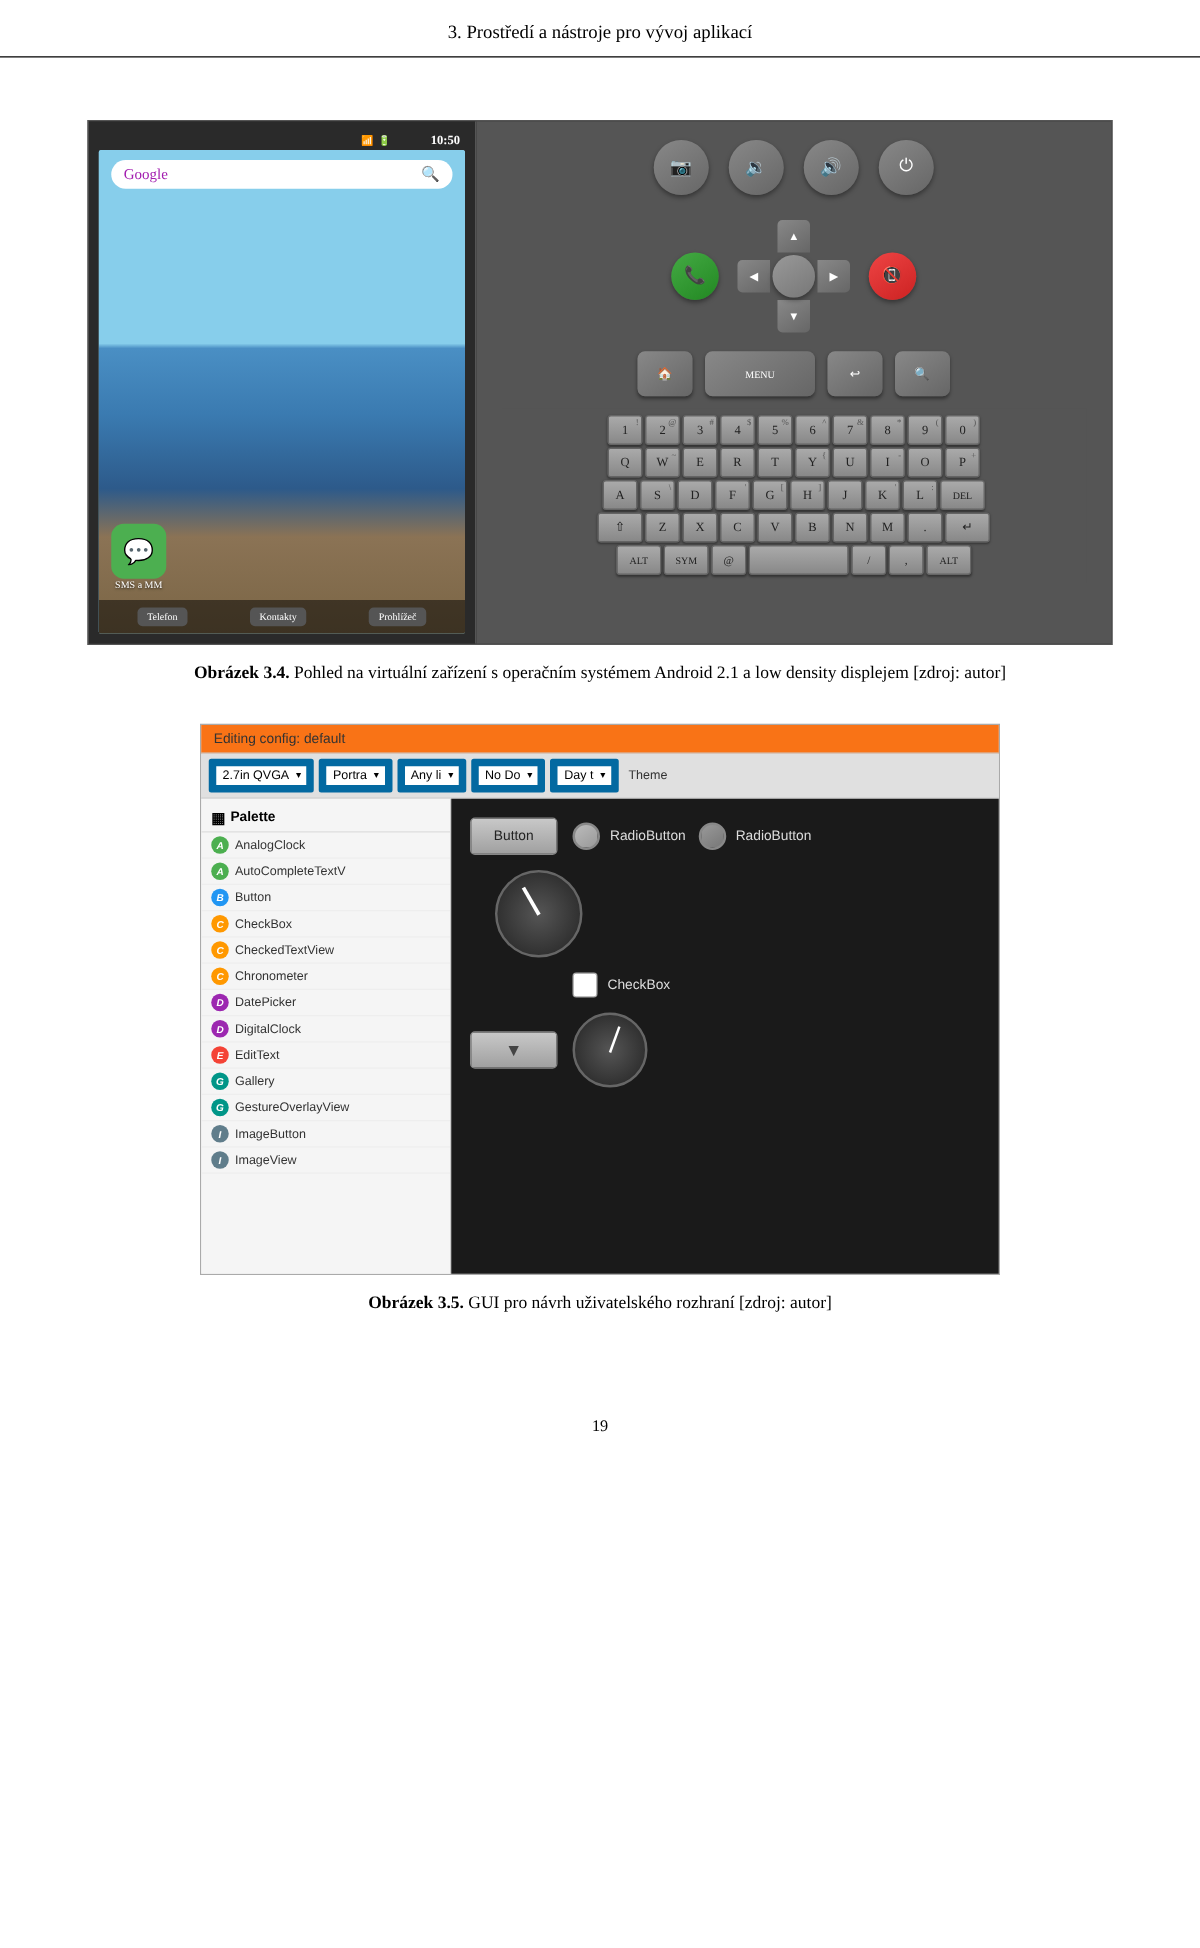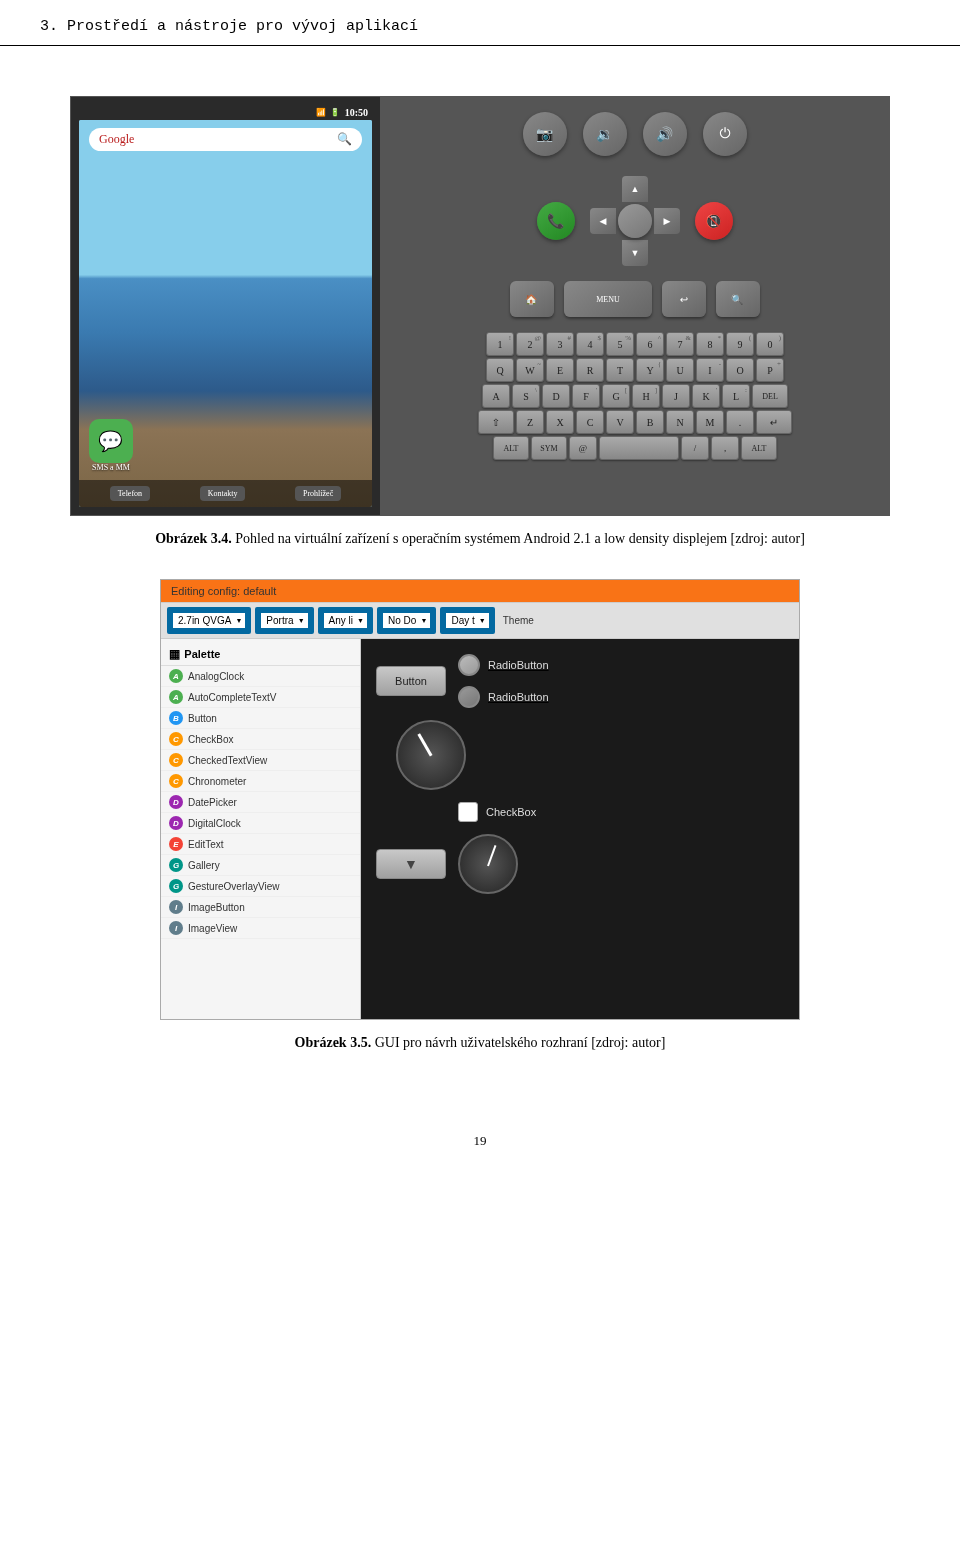--- a/index.html
+++ b/index.html
@@ -7,26 +7,25 @@
       font-family: 'Times New Roman', Times, serif;
       background: #fff;
       color: #000;
       width: 960px;
       min-height: 1558px;
       position: relative;
     }
 
     
     .page-header {
-      text-align: left;
+      text-align: center;
       padding: 18px 40px 10px 40px;
       font-size: 15px;
       border-bottom: 1.5px solid #000;
       margin-bottom: 0;
-      font-family: Liberation Mono, monospace;
     }
 
     
     .content {
       padding: 30px 60px 40px 60px;
     }
 
     
     .figure-container {
       display: flex;
@@ -61,20 +60,21 @@
       align-items: center;
       padding: 2px 4px;
       font-size: 9px;
       color: #fff;
       gap: 4px;
     }
 
     .phone-status-bar .time {
       font-size: 10px;
       font-weight: bold;
+      margin-left: 28px;
     }
 
     .phone-screen {
       background: #87CEEB;
       flex: 1;
       border-radius: 2px;
       overflow: hidden;
       display: flex;
       flex-direction: column;
     }
@@ -409,23 +409,22 @@
       border-radius: 4px;
       padding: 8px 16px;
       font-size: 11px;
       color: #222;
       min-width: 70px;
       text-align: center;
     }
 
     .preview-radio-group {
       display: flex;
-      flex-direction: column;
+      flex-direction: row;
       gap: 10px;
-      text-decoration: underline;
     }
 
     .preview-radio {
       display: flex;
       align-items: center;
       gap: 8px;
     }
 
     .radio-circle {
       width: 22px;
@@ -546,21 +545,21 @@
 
       <div class="phone-mockup">
         <div class="phone-status-bar">
           <span style="font-size:8px;">📶</span>
           <span style="font-size:8px;">🔋</span>
           <span class="time">10:50</span>
         </div>
         <div class="phone-screen">
           <div class="phone-wallpaper">
             <div class="phone-search-bar">
-              <span style="color:#b91c1c;font-size:12px;">Google</span>
+              <span style="color:#a21caf;font-size:12px;">Google</span>
               <span style="color:#888;font-size:12px;">🔍</span>
             </div>
             <div style="flex:1;"></div>
 
             <div style="padding: 8px 10px;">
               <div style="display:inline-flex; flex-direction:column; align-items:center;">
                 <div style="width:44px;height:44px;background:#4CAF50;border-radius:10px;display:flex;align-items:center;justify-content:center;font-size:20px;">💬</div>
                 <span style="color:#fff;font-size:8px;text-shadow:0 1px 2px rgba(0,0,0,0.8);">SMS a MM</span>
               </div>
             </div>

